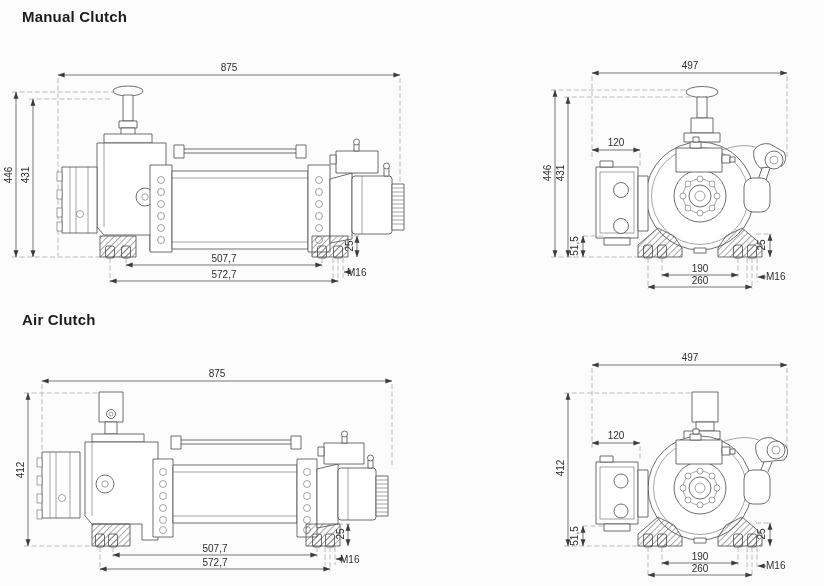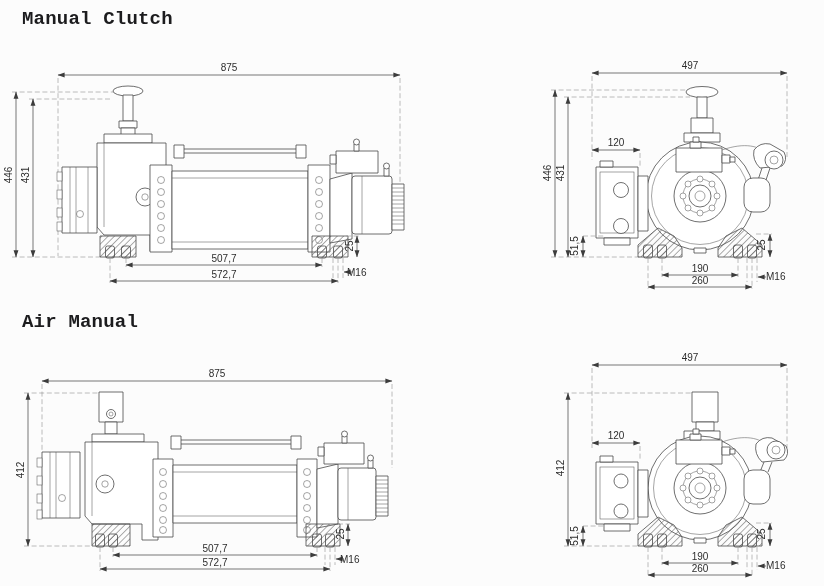--- a/index.html
+++ b/index.html
@@ -1,40 +1,40 @@
 <!DOCTYPE html>
 <html><head>
 <meta charset="utf-8">
 <style>
   html,body{margin:0;padding:0}
   body{
     width:824px;height:586px;position:relative;overflow:hidden;
     background:#fcfcfc;font-family:"Liberation Sans",sans-serif;
   }
   .title{
-    position:absolute;left:22px;font-size:19px;font-weight:600;
-    color:#1c1c1e;letter-spacing:.2px;font-family:Liberation Mono, monospace;
+    position:absolute;left:22px;font-size:15px;font-weight:600;
+    color:#1c1c1e;letter-spacing:.2px;
   }
   svg{position:absolute;left:0;top:0}
   .b  {fill:none;stroke:#4a4a4a;stroke-width:.8;stroke-linejoin:round}
   .bf {fill:#ffffff;stroke:#4a4a4a;stroke-width:.8;stroke-linejoin:round}
   .t  {fill:none;stroke:#5a5a5a;stroke-width:.55}
   .tf {fill:#ffffff;stroke:#5a5a5a;stroke-width:.55}
   .d  {fill:none;stroke:#3c3c3c;stroke-width:.7;
        marker-start:url(#ah);marker-end:url(#ah)}
   .a1 {fill:none;stroke:#3c3c3c;stroke-width:.7;marker-end:url(#ah)}
   .x  {fill:none;stroke:#979797;stroke-width:.65;stroke-dasharray:5 2.6}
   .ft {fill:url(#hatch);stroke:#4a4a4a;stroke-width:.8;stroke-linejoin:round}
   text.dm{font:10px "Liberation Sans",sans-serif;fill:#2d2d2d}
 </style>
 </head>
 <body>
 
 <div class="title" style="top:8px">Manual Clutch</div>
-<div class="title" style="top:311px">Air Manual</div>
+<div class="title" style="top:311px">Air Clutch</div>
 
 <svg width="824" height="586" viewBox="0 0 824 586">
   <defs>
     <marker id="ah" viewBox="0 0 10 10" refX="9.5" refY="5" markerWidth="9" markerHeight="7" orient="auto-start-reverse" markerUnits="userSpaceOnUse">
       <path d="M0,1.5 L10,5 L0,8.5 Z" fill="#3c3c3c"></path>
     </marker>
     <pattern id="hatch" width="4.5" height="4.5" patternUnits="userSpaceOnUse" patternTransform="rotate(45)">
       <line x1="0" y1="0" x2="0" y2="4.5" stroke="#5a5a5a" stroke-width="1"></line>
     </pattern>
   </defs>

